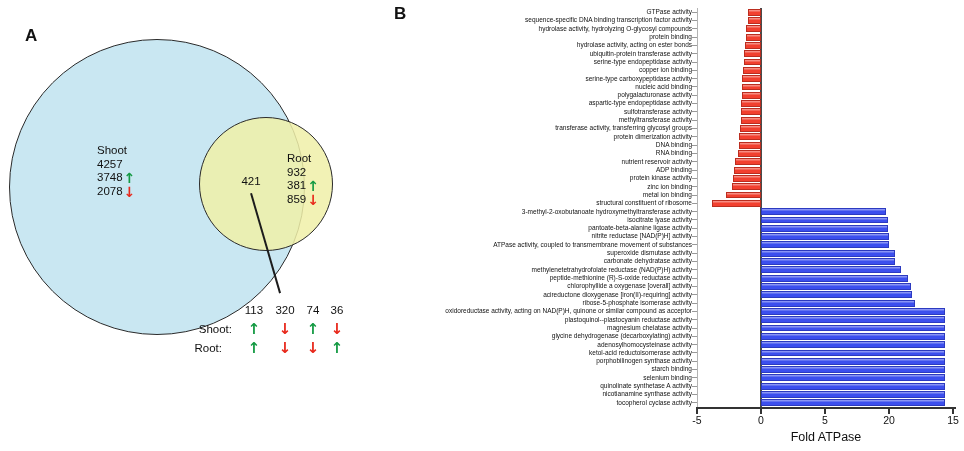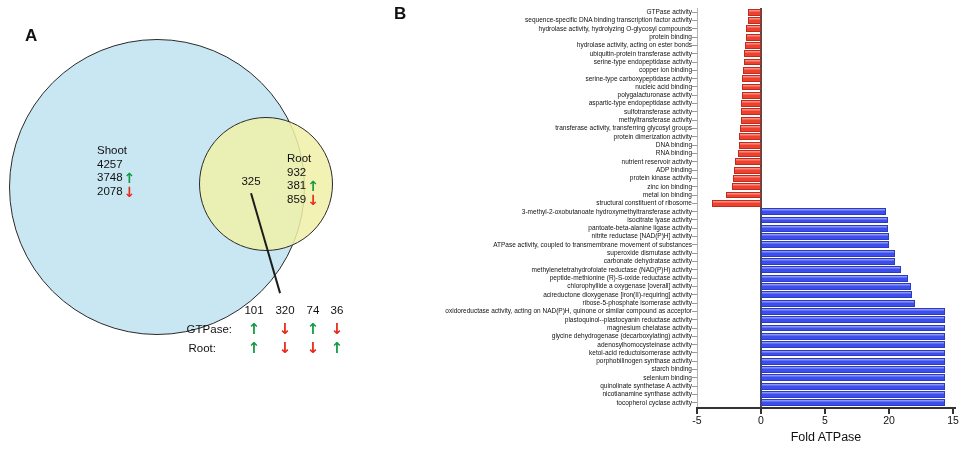--- a/index.html
+++ b/index.html
@@ -66,28 +66,28 @@
     <div class="num-line">
       <span>381</span>
       <span class="arrow up">↑</span>
     </div>
     <div class="num-line">
       <span>859</span>
       <span class="arrow down">↓</span>
     </div>
   </div>
 
-  <div class="venn-text" id="overlap-count">325</div>
+  <div class="venn-text" id="overlap-count">421</div>
 
   <div id="connector"></div>
 
-  <div class="bd-label" style="left:152px;top:323px;">GTPase:</div>
-  <div class="bd-label" style="left:136px;top:342px;">Root:</div>
+  <div class="bd-label" style="left:152px;top:323px;">Shoot:</div>
+  <div class="bd-label" style="left:142px;top:342px;">Root:</div>
   <div id="breakdown">
-      <div class="bd-count" style="left: 240px; top: 304px;">101</div>
+      <div class="bd-count" style="left: 240px; top: 304px;">113</div>
       <div class="bd-arrow arrow up" style="left: 240px; top: 322px;">↑</div>
       <div class="bd-arrow arrow up" style="left: 240px; top: 341px;">↑</div>
       <div class="bd-count" style="left: 271px; top: 304px;">320</div>
       <div class="bd-arrow arrow down" style="left: 271px; top: 322px;">↓</div>
       <div class="bd-arrow arrow down" style="left: 271px; top: 341px;">↓</div>
       <div class="bd-count" style="left: 299px; top: 304px;">74</div>
       <div class="bd-arrow arrow up" style="left: 299px; top: 322px;">↑</div>
       <div class="bd-arrow arrow down" style="left: 299px; top: 341px;">↓</div>
       <div class="bd-count" style="left: 323px; top: 304px;">36</div>
       <div class="bd-arrow arrow down" style="left: 323px; top: 322px;">↓</div>

